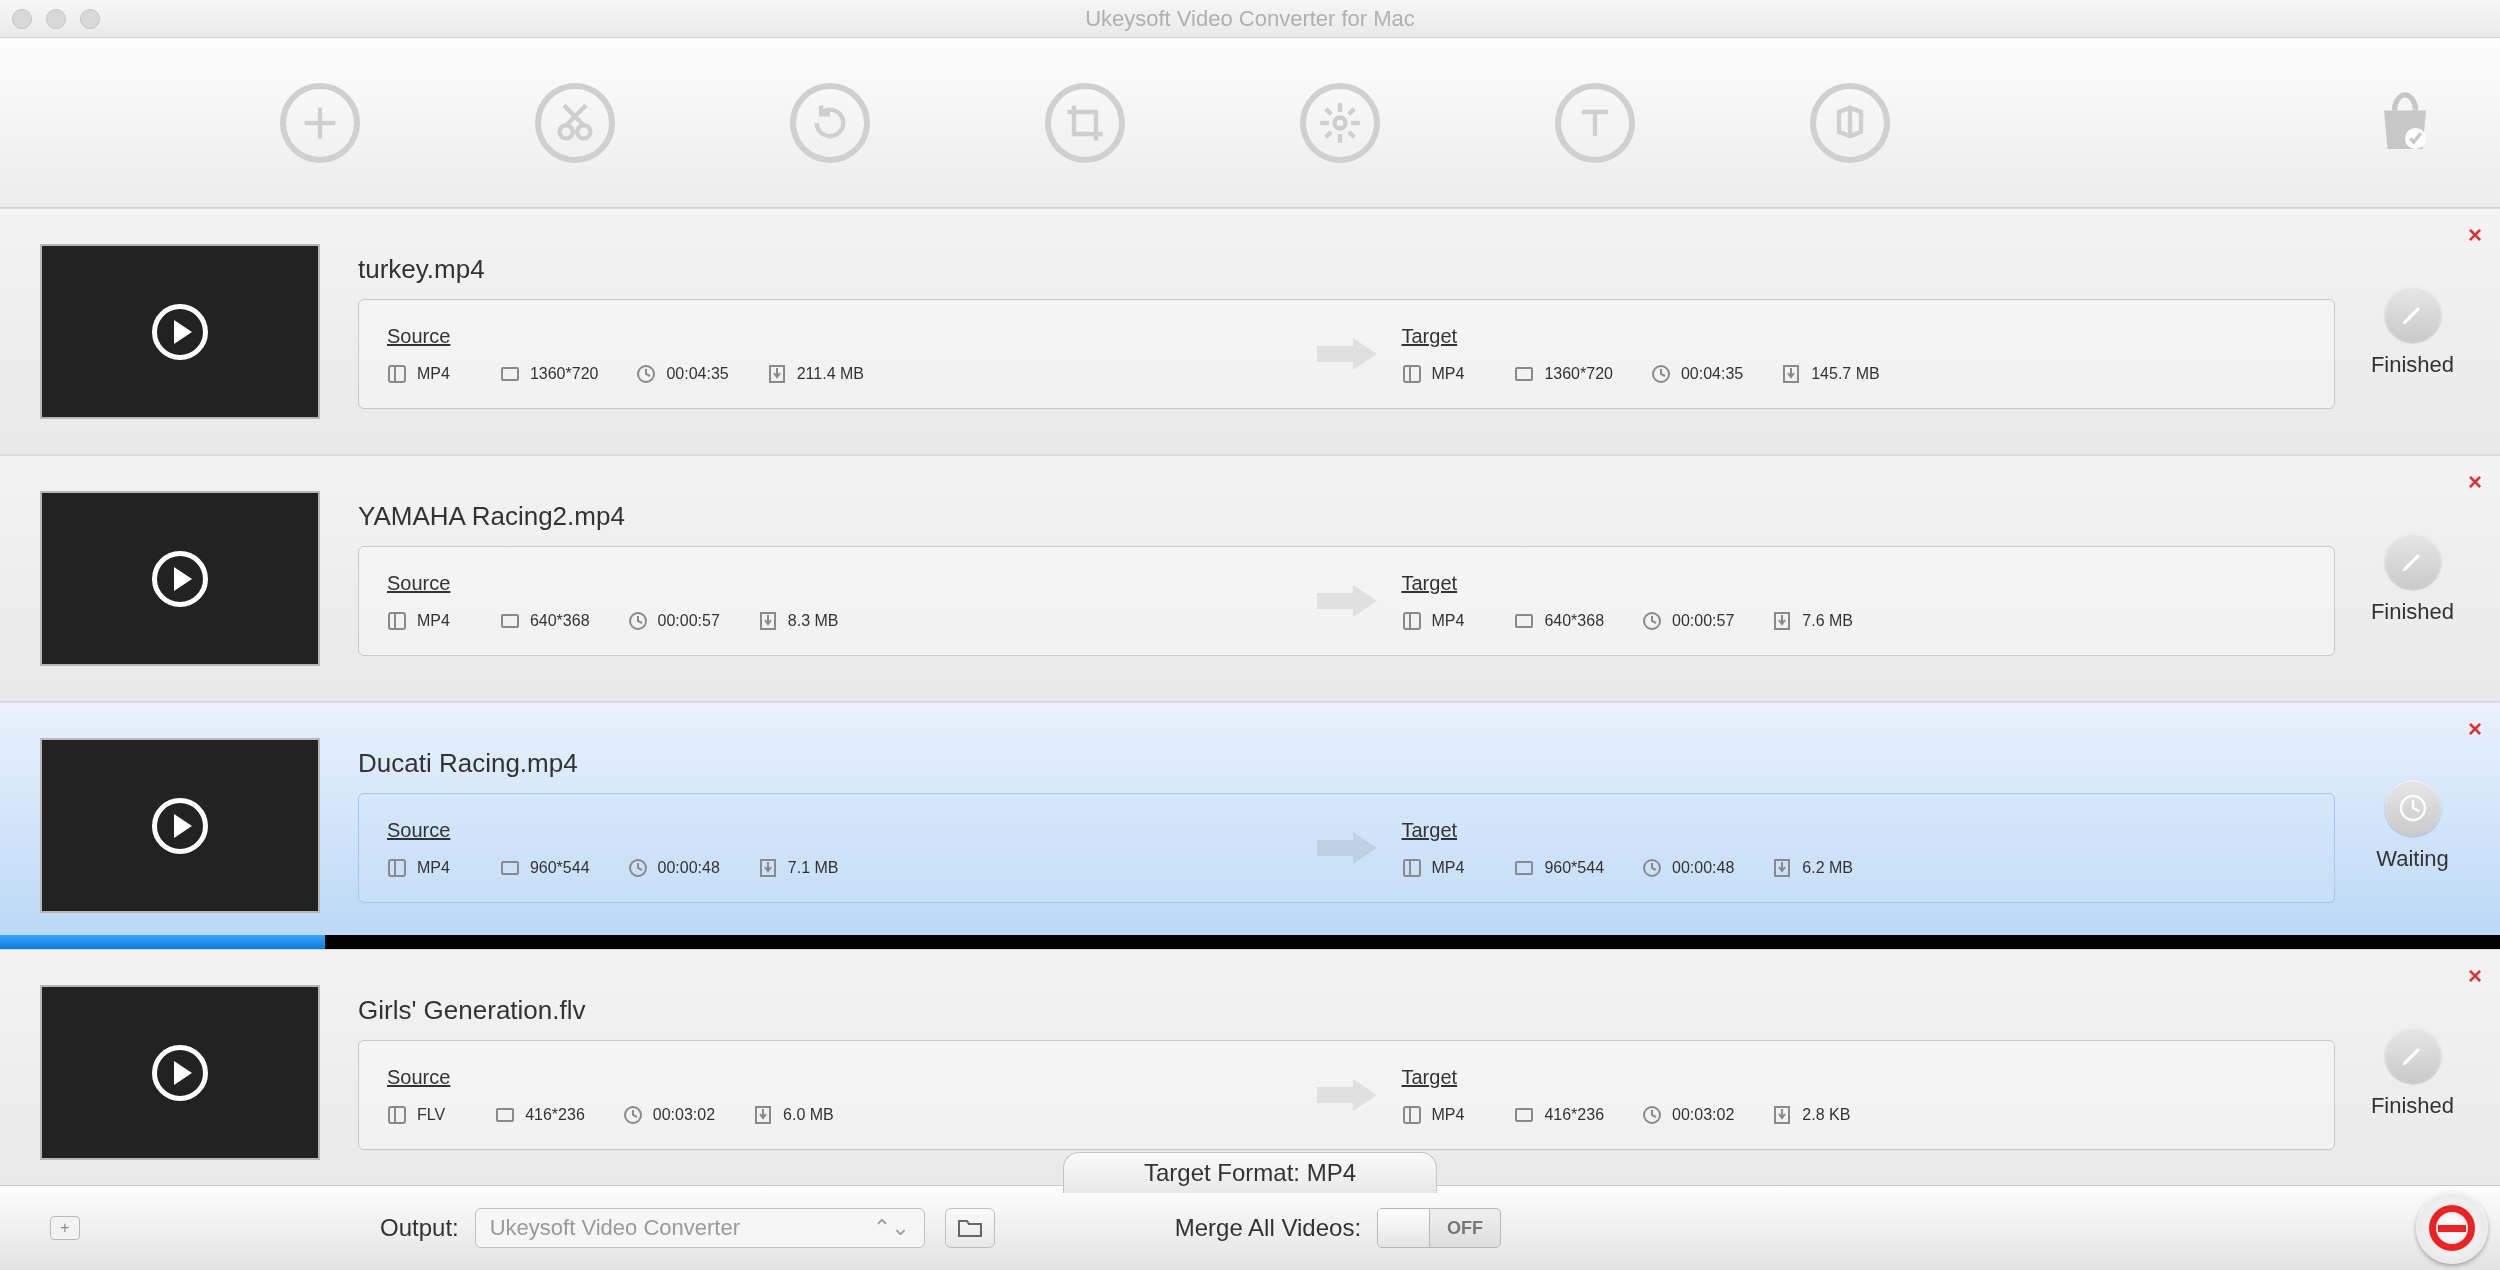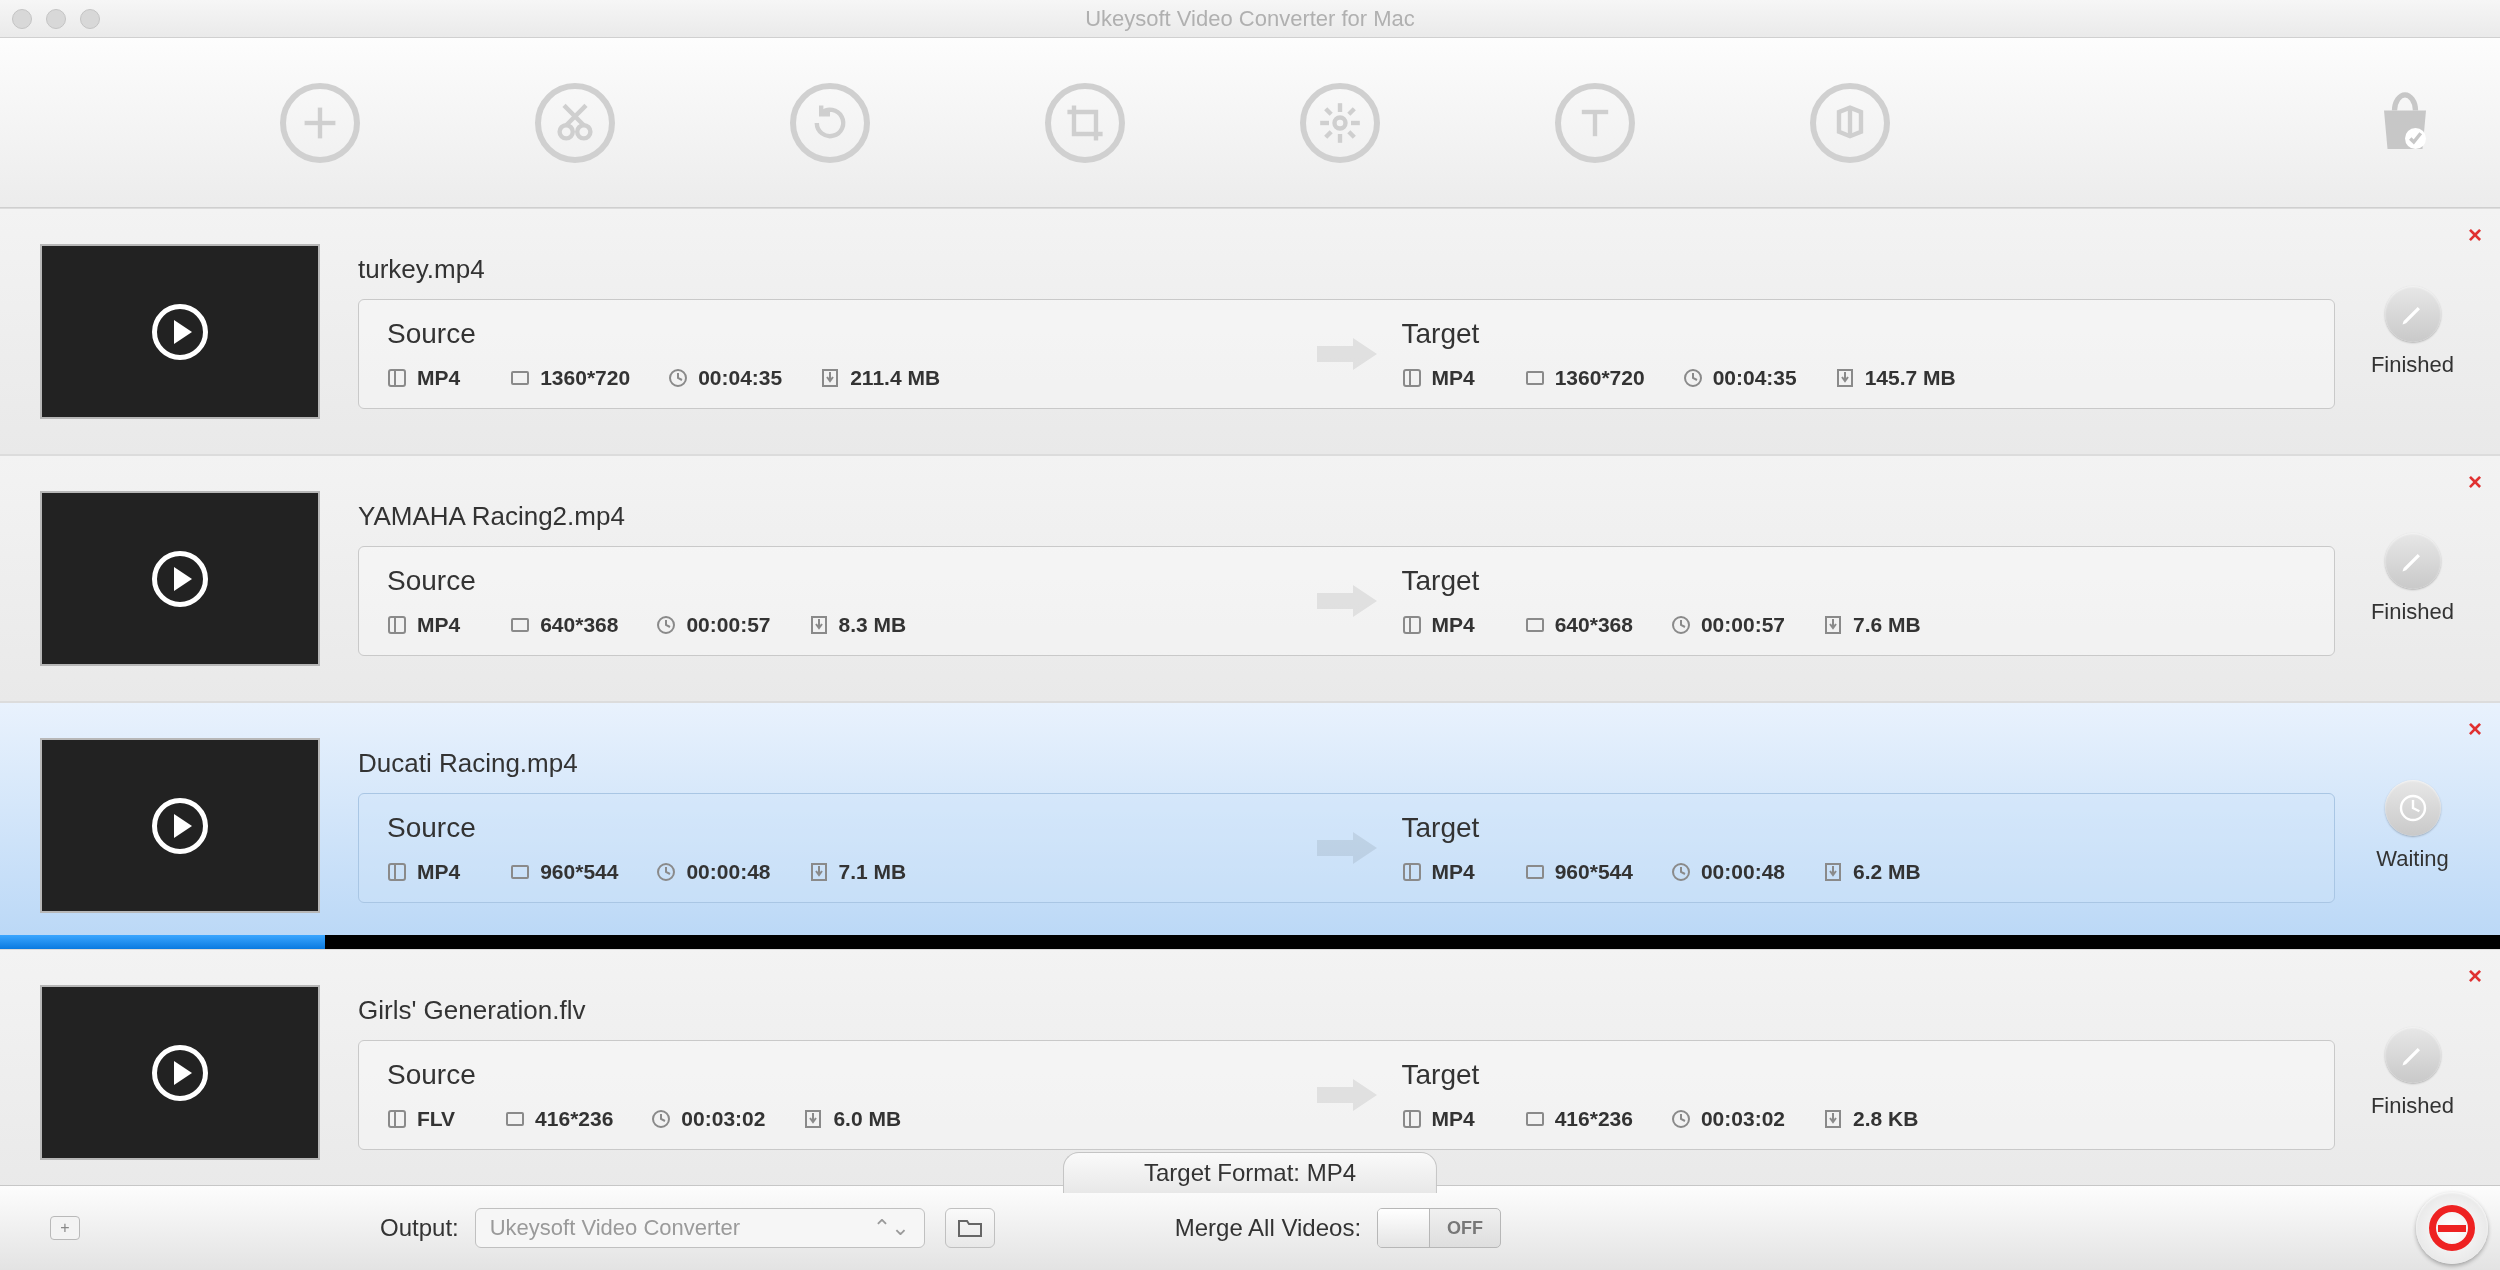--- a/index.html
+++ b/index.html
@@ -23,22 +23,22 @@
 .row { height: 247px; border-top: 1px solid #dcdcdc; border-bottom: 1px solid #dcdcdc; background: linear-gradient(#f3f3f3,#e9e9e9); display: flex; align-items: center; padding: 0 30px 0 40px; position: relative; }
 .row.selected { background: linear-gradient(#e9f2fd,#b9d7f6); }
 .row .thumb { width: 280px; height: 175px; background: #222; border: 2px solid #b7b7b7; position: relative; display: flex; align-items: center; justify-content: center; }
 .row .thumb .play { width: 56px; height: 56px; border: 5px solid #fff; border-radius: 50%; display: flex; align-items: center; justify-content: center; }
 .row .thumb .play::after { content: ""; border-left: 18px solid #fff; border-top: 12px solid transparent; border-bottom: 12px solid transparent; margin-left: 5px; }
 .row .content { flex: 1; margin-left: 38px; display: flex; flex-direction: column; gap: 14px; }
 .row .fname { font-size: 26px; color: #333; }
 .row .infobox { border: 1px solid #c9c9c9; border-radius: 6px; background: rgba(255,255,255,0.35); height: 110px; display: flex; align-items: center; padding: 0 28px; position: relative; }
 .row.selected .infobox { background: rgba(210,230,250,0.35); border-color: #a9c6e4; }
 .row .col { flex: 1; display: flex; flex-direction: column; gap: 16px; }
-.row .col .hdr { font-size: 28px; color: #333; }
-.row .col .meta { display: flex; gap: 38px; font-size: 21px; color: #333; align-items: center; font-weight: bold; }
+.row .col .hdr { font-size: 20px; color: #333; text-decoration: underline; }
+.row .col .meta { display: flex; gap: 38px; font-size: 16px; color: #333; align-items: center; }
 .row .arrow { width: 70px; height: 40px; display: flex; align-items: center; justify-content: center; margin: 0 20px; }
 .row .arrow svg { fill: rgba(0,0,0,0.08); }
 .metaitem { display: flex; align-items: center; gap: 10px; }
 .mi-icon { width: 20px; height: 20px; }
 .mi-icon svg { width: 20px; height: 20px; stroke: #8a8a8a; fill: none; stroke-width: 2; }
 .row .right { width: 115px; display: flex; flex-direction: column; align-items: center; gap: 10px; margin-left: 20px; }
 .row .editbtn { width: 56px; height: 56px; border-radius: 50%; background: linear-gradient(#e7e7e7,#c9c9c9); box-shadow: inset 0 1px 2px rgba(255,255,255,0.6), 0 1px 2px rgba(0,0,0,0.25); display: flex; align-items: center; justify-content: center; }
 .row .editbtn svg { width: 28px; height: 28px; fill: #fff; }
 .row .status { font-size: 22px; color: #333; }
 .row .close { position: absolute; top: 12px; right: 18px; color: #e03030; font-size: 24px; font-weight: bold; cursor: pointer; }

